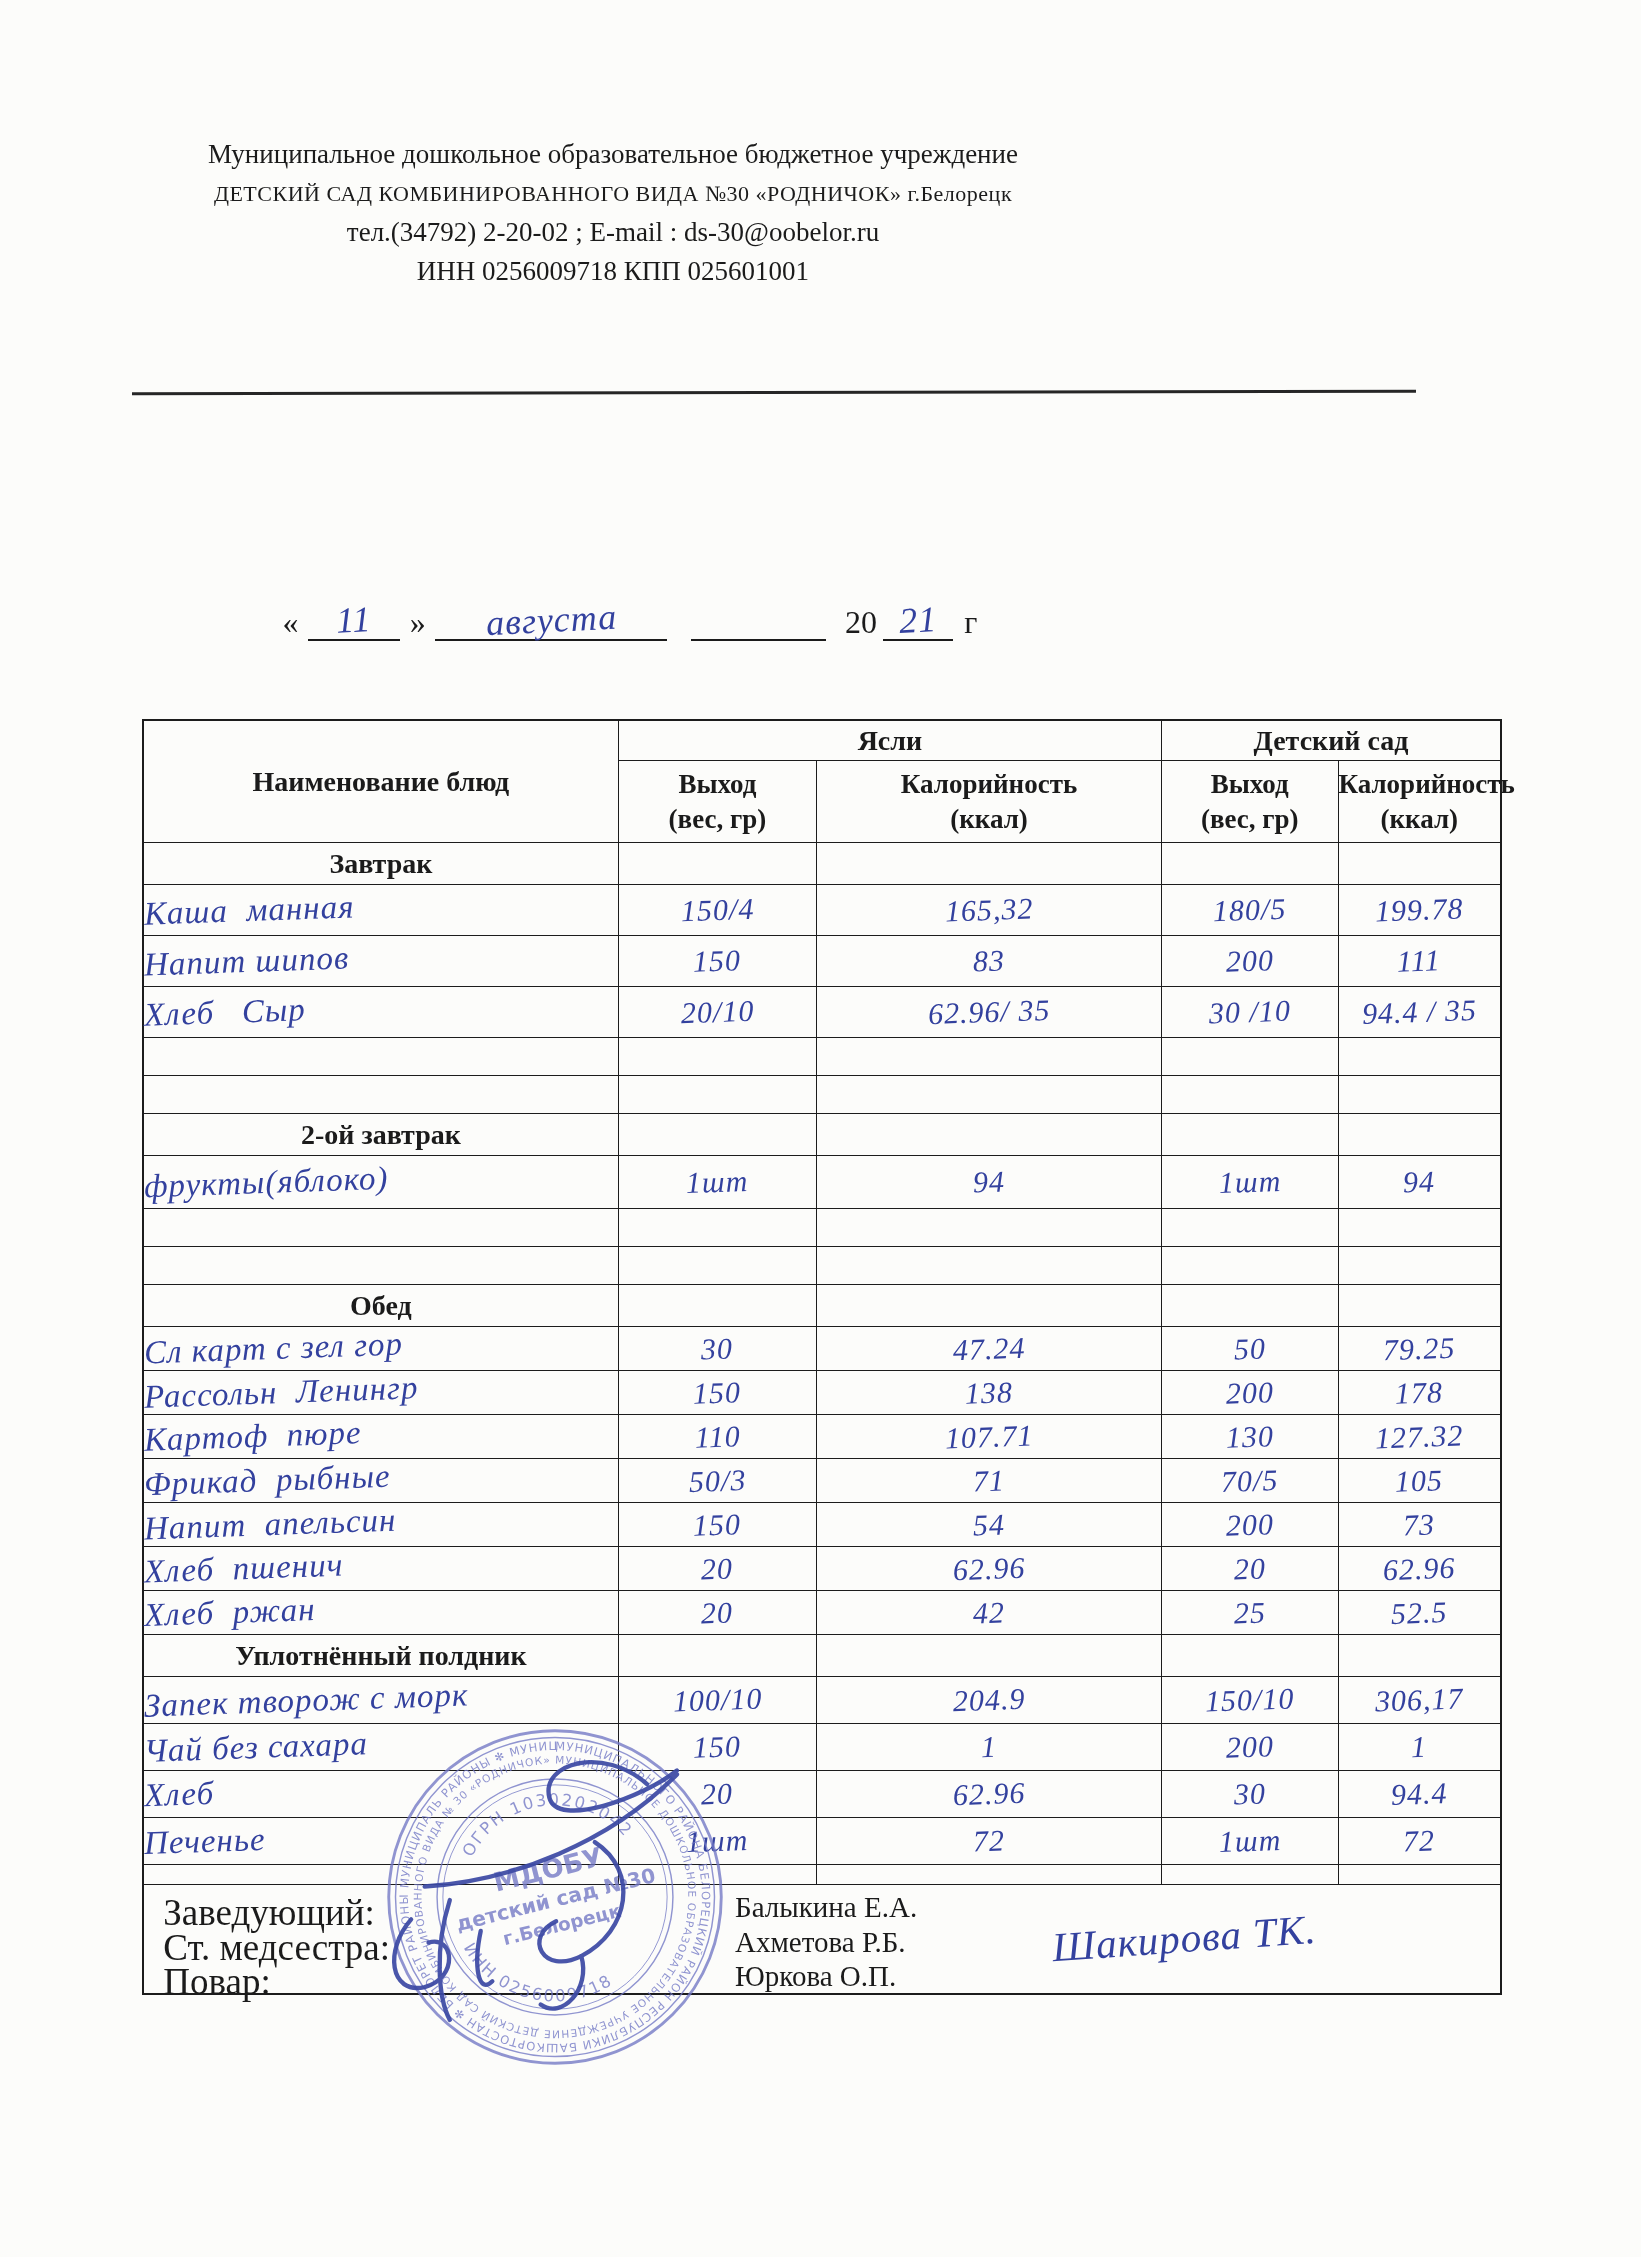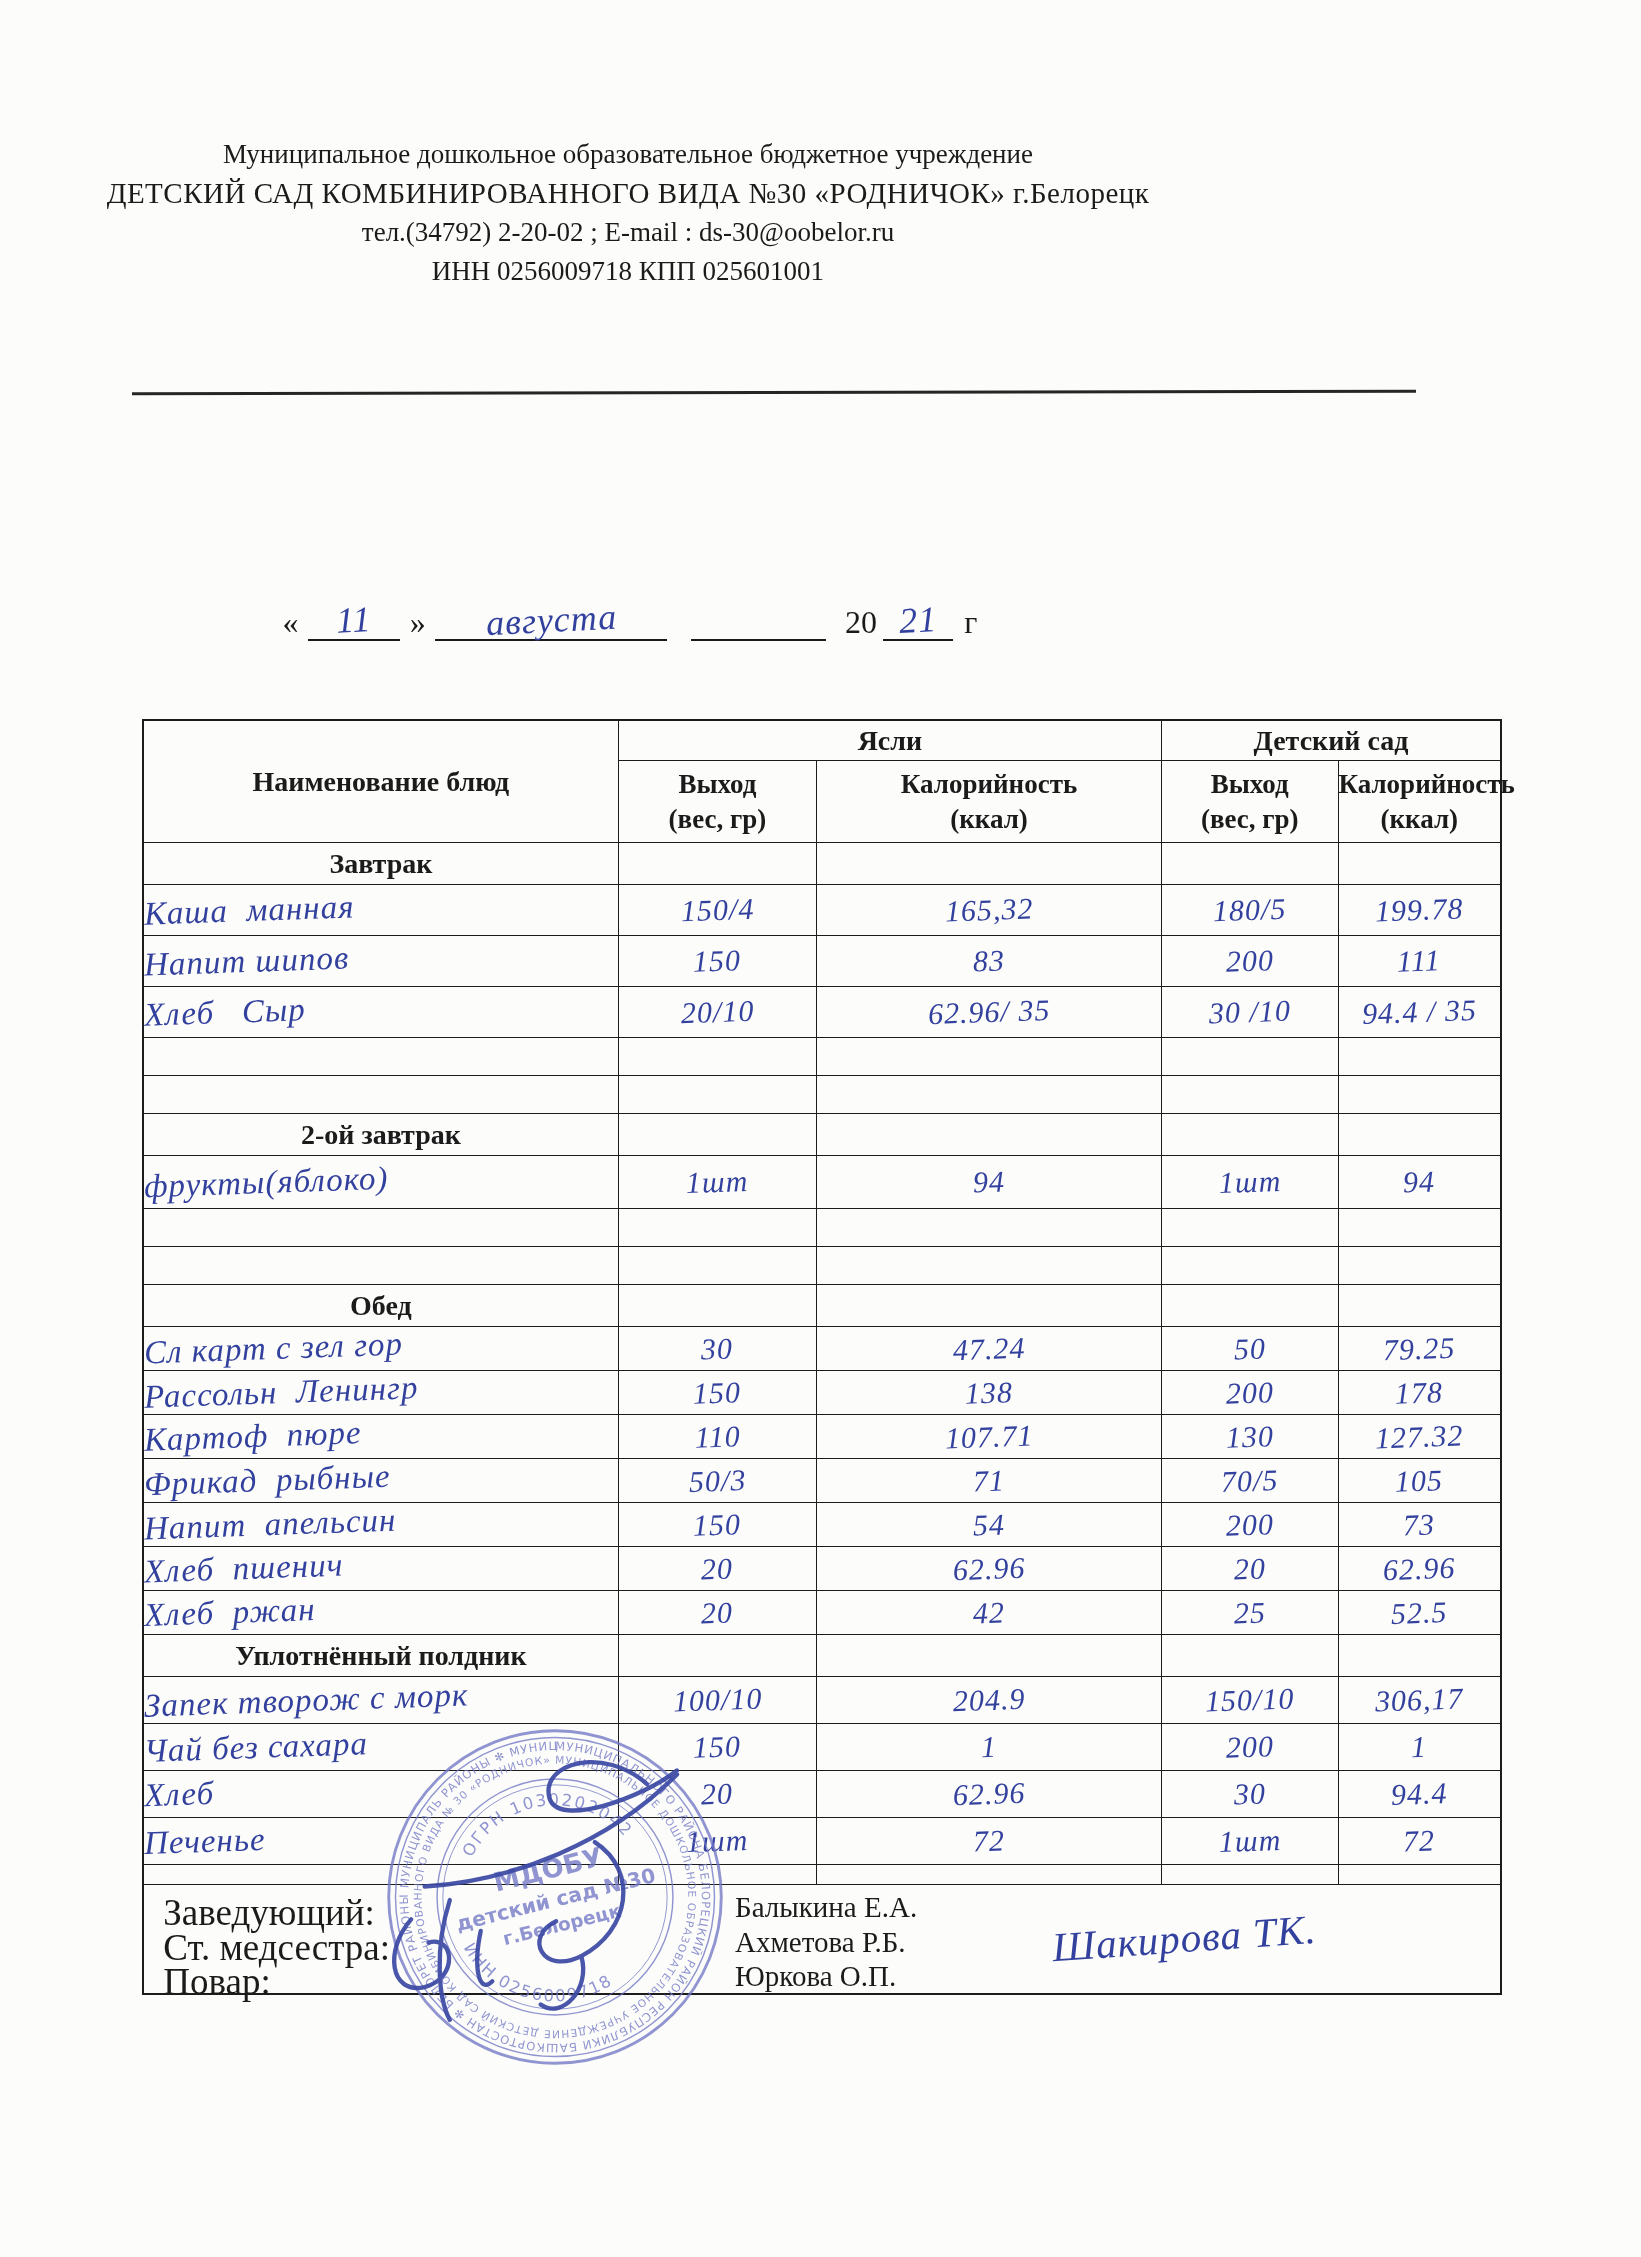--- a/index.html
+++ b/index.html
@@ -2,23 +2,23 @@
 <html><head>
 <meta charset="utf-8">
 <style>
   html,body{margin:0;padding:0;background:#e8e8e6;}
   .page{
     position:relative;width:1641px;height:2257px;background:#fcfcfa;
     font-family:"Liberation Serif",serif;color:#1b1b1b;overflow:hidden;
     box-shadow:0 0 7.7px rgba(0,0,0,.25);
   }
   
-  .letterhead{position:absolute;top:135px;left:92px;width:1072px;text-align:center;}
+  .letterhead{position:absolute;top:135px;left:77px;width:1072px;text-align:center;}
   .lh-line{font-size:27px;line-height:39px;white-space:nowrap;}
-  .lh-line.caps{font-size:29px;letter-spacing:0.5px;}
+  .lh-line.caps{font-size:22px;letter-spacing:0.5px;}
   .rule{position:absolute;top:391px;left:132px;width:1284px;height:2.9px;background:#262626;transform:rotate(-.12deg);}
   
   .menu-title{position:absolute;top:507px;left:92px;width:1072px;text-align:center;
     font-size:46px;font-weight:bold;letter-spacing:1.9px;}
   .date-row{position:absolute;top:597px;left:92px;width:1072px;display:flex;
     justify-content:center;align-items:flex-end;font-size:32px;gap:5.8px;}
   .slot{display:inline-block;border-bottom:2.9px solid #1b1b1b;text-align:center;height:42px;}
   .slot.day{width:92px;}
   .slot.month{width:232px;}
   .slot.blank{width:135px;margin-left:17.4px;}

